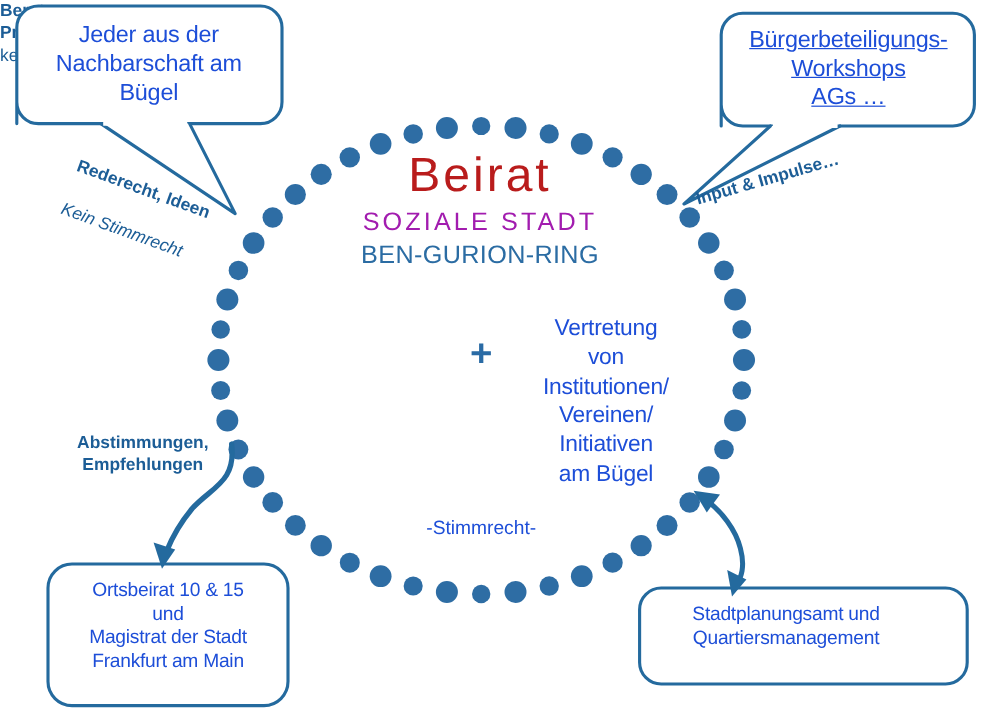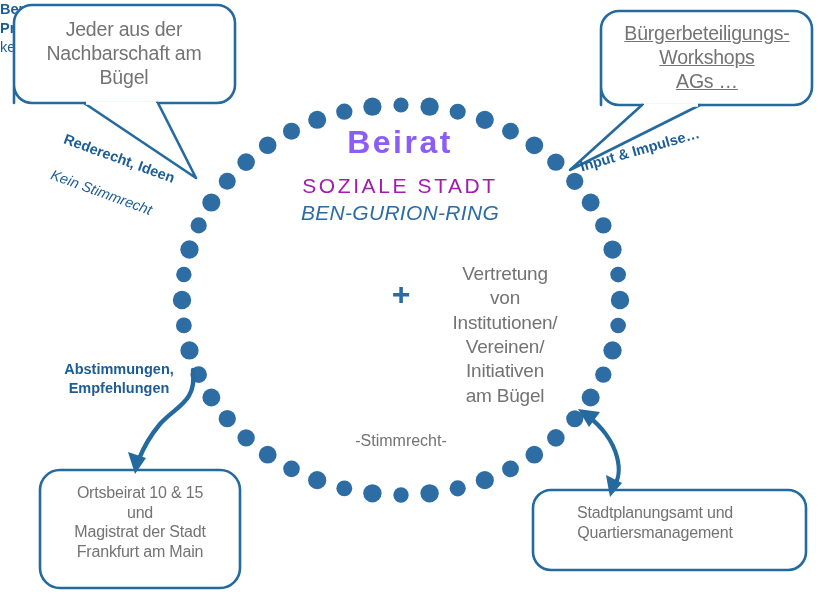--- a/index.html
+++ b/index.html
@@ -20,21 +20,21 @@
   #bg-svg {
     position: absolute;
     left: 0;
     top: 0;
     width: 820px;
     height: 600px;
   }
 
   .txt {
     position: absolute;
-    color: #737373;
+    color: #1d4ed8;
     text-align: center;
     line-height: 1.22;
     white-space: pre-line;
   }
 
   
   .bubble-text {
     font-size: 19.5px;
     letter-spacing: -0.2px;
   }
@@ -45,40 +45,39 @@
   .box-text {
     font-size: 16px;
     letter-spacing: -0.2px;
   }
   #box-bl-text { left: 44px;  top: 483px; width: 192px; }
   #box-br-text { left: 522px; top: 503px; width: 266px; }
 
   
   #title-main {
     left: 260px; top: 126px; width: 280px;
-    font-size: 32px;
-    font-weight: bold;
+    font-size: 40px;
+    font-weight: normal;
     letter-spacing: 2.5px;
-    color: #8b5cf6;
+    color: #b91c1c;
     line-height: 1;
   }
   #title-sub1 {
     left: 260px; top: 175px; width: 280px;
     font-size: 21px;
     letter-spacing: 2.6px;
     color: #a21caf;
     line-height: 1;
   }
   #title-sub2 {
     left: 260px; top: 202px; width: 280px;
     font-size: 21px;
     letter-spacing: 0.3px;
     color: #2b6ca3;
     line-height: 1;
-    font-style: italic;
   }
 
   
   .ring-col {
     font-size: 19px;
     letter-spacing: -0.2px;
     line-height: 1.28;
   }
   #ring-col-left  { left: 212px; top: 262px; width: 186px; }
   #ring-col-right { left: 424px; top: 262px; width: 162px; }

